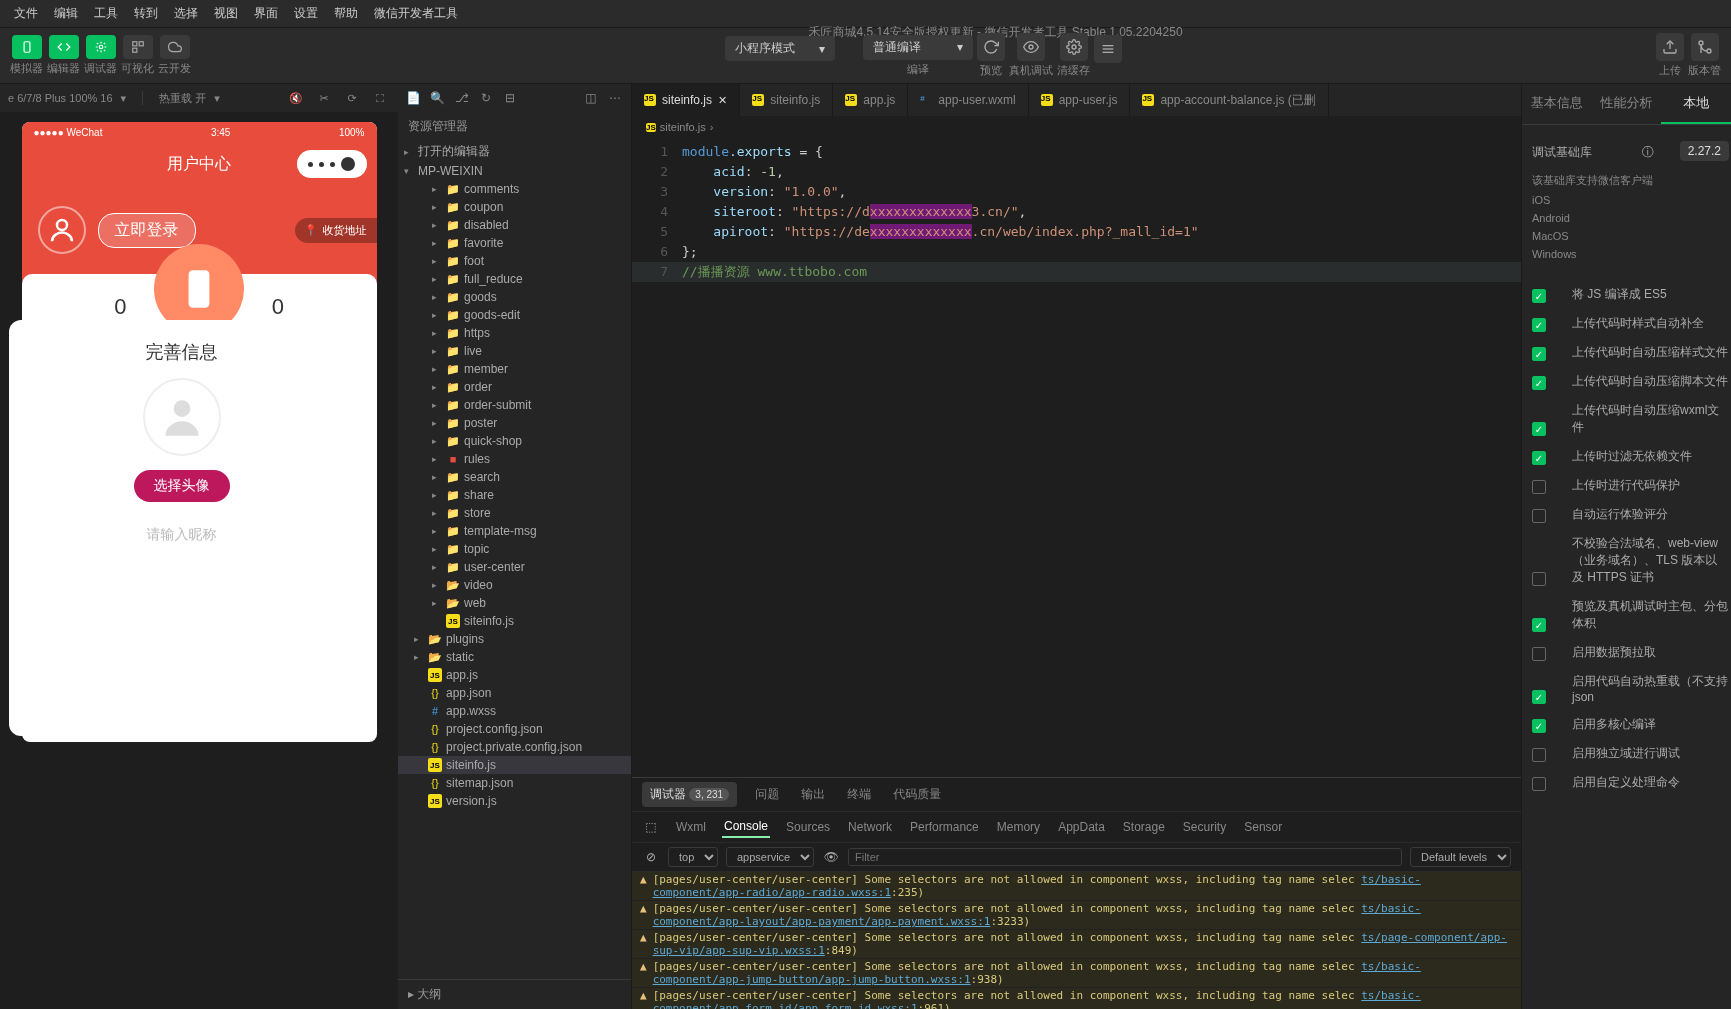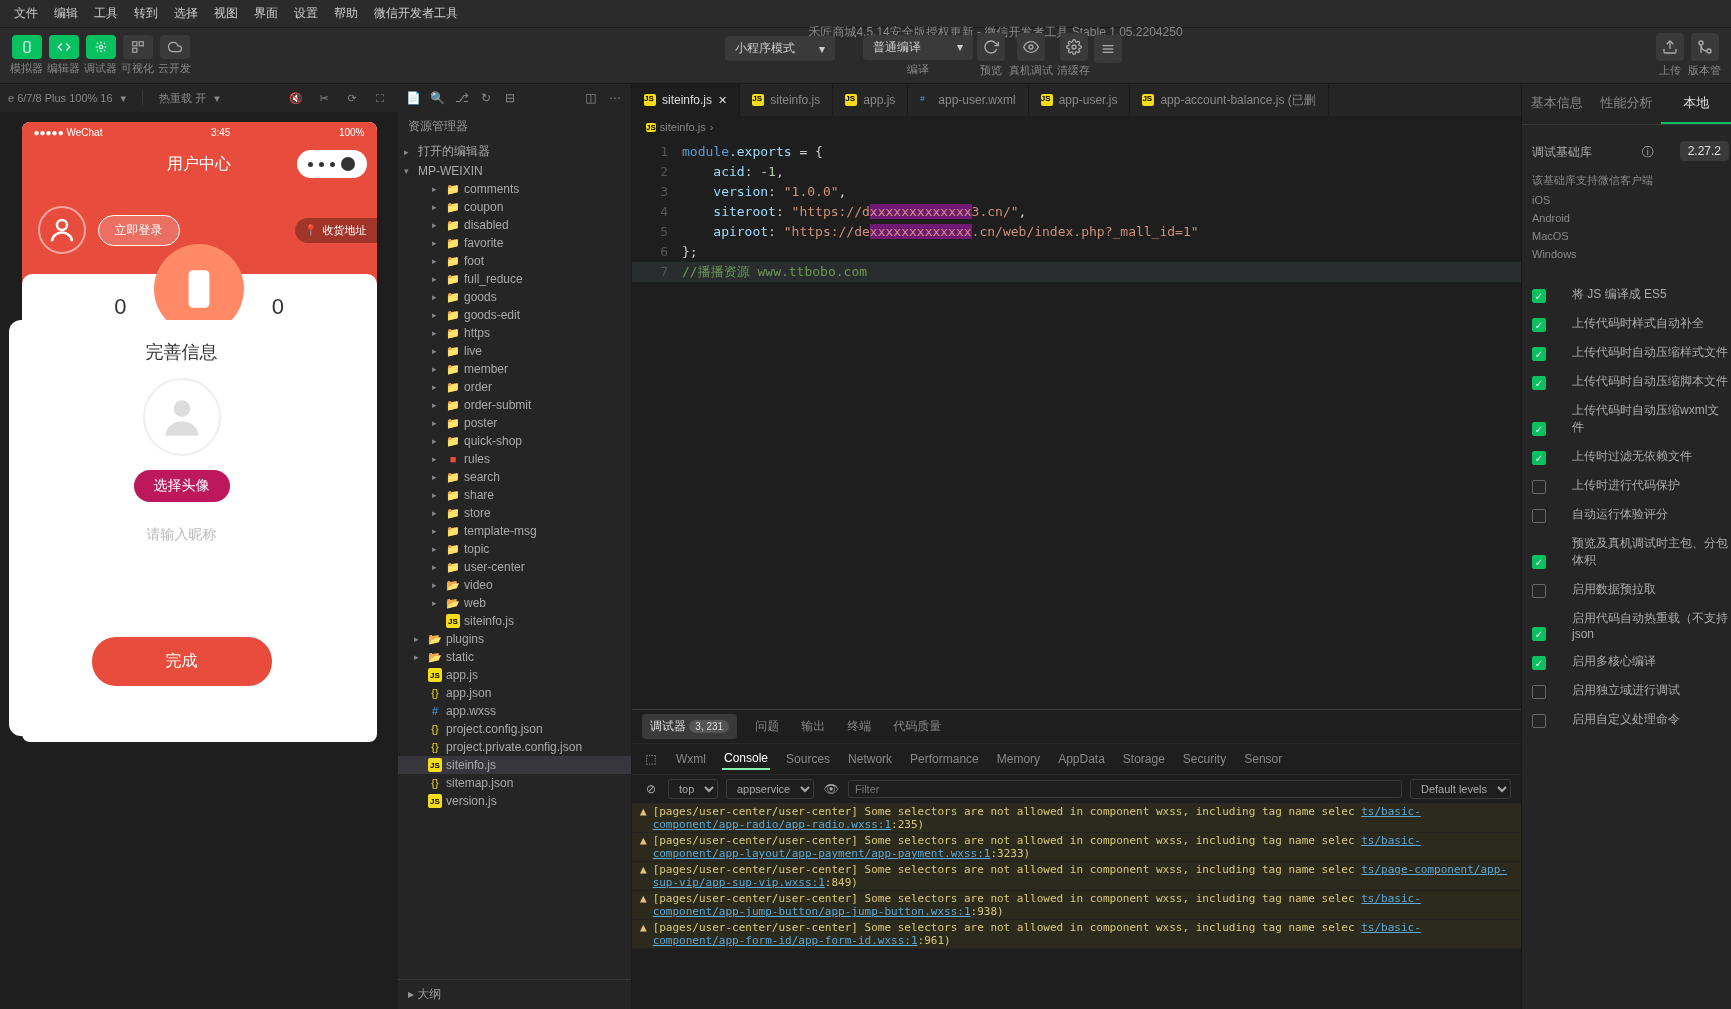--- a/index.html
+++ b/index.html
@@ -33,21 +33,21 @@
   .sim-body { flex: 1; padding: 10px; display: flex; align-items: flex-start; justify-content: center; }
   .phone { width: 355px; height: 620px; background: #fff; border-radius: 8px; position: relative; overflow: hidden; }
   .phone-status { height: 20px; background: #e74c3c; display: flex; align-items: center; justify-content: space-between; padding: 0 12px; color: #fff; font-size: 10px; }
   .phone-header { height: 44px; background: #e74c3c; display: flex; align-items: center; justify-content: center; position: relative; color: #fff; font-weight: 500; font-size: 16px; }
   .phone-header-icons { position: absolute; right: 10px; display: flex; gap: 4px; }
   .pill { background: #fff; border-radius: 14px; width: 70px; height: 28px; display: flex; align-items: center; justify-content: center; gap: 6px; }
   .pill span { width: 5px; height: 5px; border-radius: 50%; background: #333; }
   .pill .circ { width: 14px; height: 14px; border: 2px solid #333; border-radius: 50%; }
   .phone-content { background: #e74c3c; padding: 20px 16px 30px; display: flex; align-items: center; gap: 12px; position: relative; }
   .avatar { width: 48px; height: 48px; border: 2px solid rgba(255,255,255,.5); border-radius: 50%; display: flex; align-items: center; justify-content: center; color: #fff; }
-  .login-btn { background: rgba(255,255,255,.2); border: 1px solid #fff; border-radius: 16px; padding: 6px 16px; color: #fff; font-size: 12px; }
+  .login-btn { background: rgba(255,255,255,.2); border: 1px solid #fff; border-radius: 16px; padding: 6px 16px; color: #fff; font-size: 16px; }
   .addr-btn { position: absolute; right: 0; background: rgba(0,0,0,.3); border-radius: 14px 0 0 14px; padding: 5px 10px; color: #fff; font-size: 11px; display: flex; align-items: center; gap: 4px; }
   .phone-stats { background: #fff; padding: 20px; display: flex; justify-content: space-around; border-radius: 10px 10px 0 0; margin-top: -10px; position: relative; }
   .stat { text-align: center; }
   .stat .num { font-size: 22px; color: #333; }
   .phone-illu { position: absolute; left: 50%; transform: translateX(-50%); top: -30px; width: 90px; height: 90px; background: #ff8a65; border-radius: 50%; display: flex; align-items: center; justify-content: center; }
   
   
   .modal { position: absolute; left: 9px; top: 320px; width: 345px; height: 416px; background: #fff; border-radius: 12px; padding: 20px; display: flex; flex-direction: column; align-items: center; gap: 14px; }
   .modal-title { font-size: 18px; color: #333; font-weight: 500; }
   .modal-avatar { width: 78px; height: 78px; border-radius: 50%; border: 2px solid #eee; display: flex; align-items: center; justify-content: center; color: #ccc; }
@@ -91,21 +91,21 @@
   .code-line.hl { background: #2a2d2e; }
   .tok-kw { color: #569cd6; }
   .tok-prop { color: #9cdcfe; }
   .tok-str { color: #ce9178; }
   .tok-num { color: #b5cea8; }
   .tok-comment { color: #6a9955; }
   .tok-punc { color: #ccc; }
   .redact { background: #701a75; color: #ce9178; }
   
   
-  .bottom-panel { height: 300px; background: #1e1e1e; border-top: 1px solid #3a3a3a; display: flex; flex-direction: column; }
+  .bottom-panel { height: 232px; background: #1e1e1e; border-top: 1px solid #3a3a3a; display: flex; flex-direction: column; }
   .bp-tabs1 { display: flex; gap: 14px; padding: 4px 10px; border-bottom: 1px solid #2a2a2a; font-size: 12px; }
   .bp-tab1 { color: #888; padding: 4px 4px; }
   .bp-tab1.active { background: #3a3a3a; border-radius: 4px; padding: 4px 8px; color: #ddd; }
   .bp-badge { background: #555; border-radius: 8px; padding: 1px 6px; font-size: 10px; }
   .bp-tabs2 { display: flex; gap: 14px; padding: 4px 10px; border-bottom: 1px solid #2a2a2a; font-size: 12px; align-items: center; }
   .bp-tab2 { color: #888; padding: 3px 2px; }
   .bp-tab2.active { color: #fff; border-bottom: 2px solid #86efac; }
   .bp-icon { width: 18px; text-align: center; }
   .bp-filter { display: flex; gap: 8px; padding: 4px 10px; align-items: center; border-bottom: 1px solid #2a2a2a; }
   .bp-filter select, .bp-filter input { background: #1e1e1e; border: 1px solid #3a3a3a; color: #aaa; font-size: 11px; padding: 2px 6px; border-radius: 3px; }
@@ -334,21 +334,20 @@
     <div class="modal">
       <div class="modal-title">完善信息</div>
       <div class="modal-avatar">
           <svg width="50" height="50" viewBox="0 0 24 24" fill="#ddd">
             <circle cx="12" cy="8" r="4"></circle>
             <path d="M4 21c0-4 4-7 8-7s8 3 8 7"></path>
           </svg>
         </div>
       <div class="choose-btn">选择头像</div>
       <input class="nick-input" placeholder="请输入昵称" style="">
-      <button class="done-btn">完成</button>
     </div>
   </div>
 
   <div class="tree-panel">
     <div class="tree-toolbar">
       <span class="icon">📄</span>
       <span class="icon">🔍</span>
       <span class="icon">⎇</span>
       <span class="icon">↻</span>
       <span class="icon">⊟</span>
@@ -708,20 +707,24 @@
           </div>
           <div class="rp-row">
             <span class="cb"></span>
             <label>上传时进行代码保护</label>
           </div>
           <div class="rp-row">
             <span class="cb"></span>
             <label>自动运行体验评分</label>
           </div>
           <div class="rp-row">
+            <span class="cb"></span>
+            <label>不校验合法域名、web-view（业务域名）、TLS 版本以及 HTTPS 证书</label>
+          </div>
+          <div class="rp-row">
             <span class="cb checked">✓</span>
             <label>预览及真机调试时主包、分包体积</label>
           </div>
           <div class="rp-row">
             <span class="cb"></span>
             <label>启用数据预拉取</label>
           </div>
           <div class="rp-row">
             <span class="cb checked">✓</span>
             <label>启用代码自动热重载（不支持 json</label>

